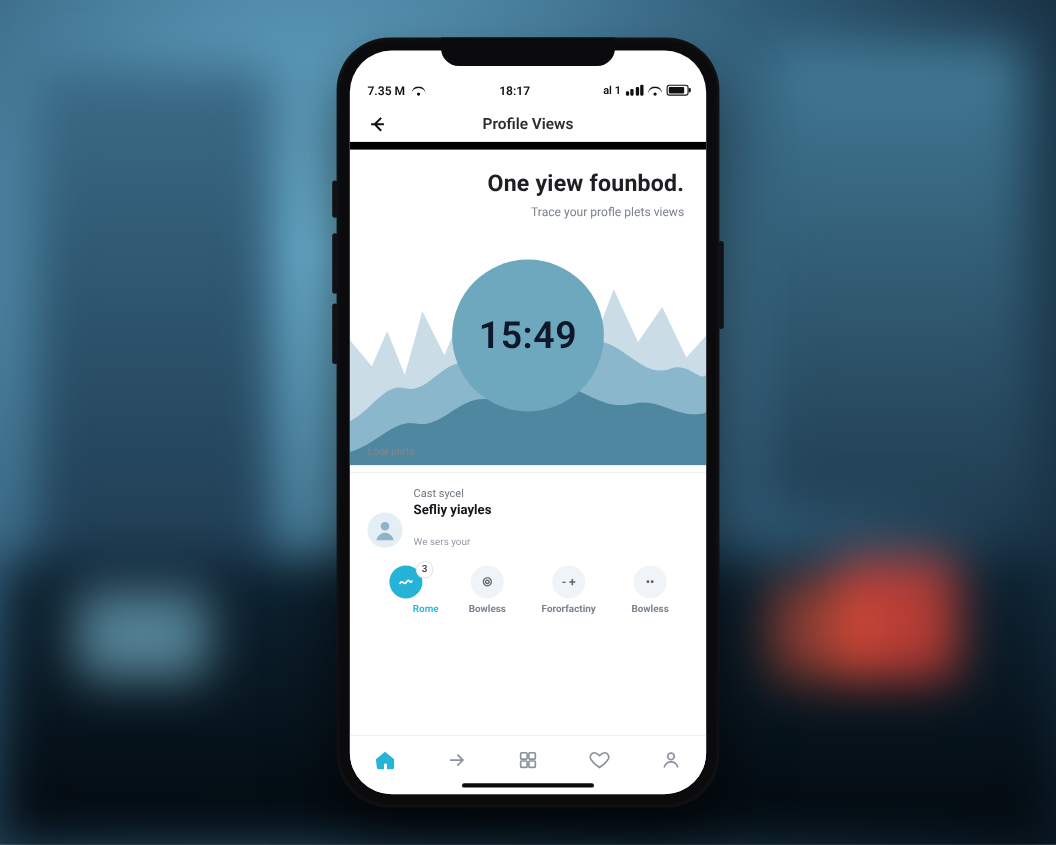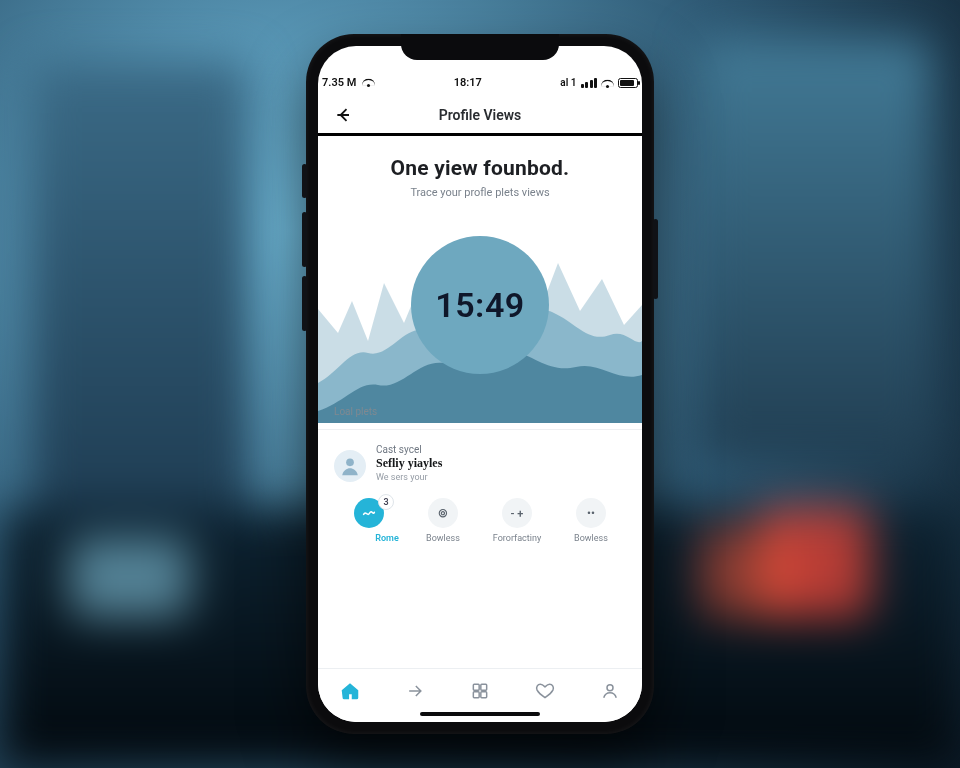--- a/index.html
+++ b/index.html
@@ -43,59 +43,59 @@
   .sig i{width:3px;background:#fff;border-radius:1px;}
   .sig i:nth-child(1){height:4px}.sig i:nth-child(2){height:6px}.sig i:nth-child(3){height:8px}.sig i:nth-child(4){height:10px}
   .wifi-ic{width:13px;height:10px;position:relative;}
   .wifi-ic::before{content:"";position:absolute;inset:0;border:2px solid #fff;border-bottom:none;border-left:none;border-right:none;border-radius:50% 50% 0 0/100% 100% 0 0;transform:scaleY(.7);}
   .wifi-ic::after{content:"";position:absolute;left:5px;bottom:0;width:3px;height:3px;background:#fff;border-radius:50%;}
   .batt{width:20px;height:10px;border:1.4px solid #fff;border-radius:2.5px;position:relative;}
   .batt::after{content:"";position:absolute;right:-3px;top:2px;width:2px;height:4px;background:#fff;border-radius:1px;}
   .batt i{display:block;margin:1px;height:calc(100% - 2px);width:80%;background:#fff;border-radius:1px;}
 
   
-  .app-status{height:28px;display:flex;justify-content:space-between;align-items:center;padding:0 4px;font-size:11px;font-weight:600;color:#111;margin-top:22px;}
-  .app-status .icons{display:flex;gap:4px;align-items:flex-end;}
+  .app-status{height:28px;display:flex;justify-content:space-between;align-items:center;padding:0 16px;font-size:11px;font-weight:600;color:#111;margin-top:22px;}
+  .app-status .icons{display:flex;gap:4px;align-items:center;}
   .app-status .sig i{background:#111}
   .app-status .wifi-ic::before{border-color:#111}
   .app-status .wifi-ic::after{background:#111}
   .app-status .batt{border-color:#111}
   .app-status .batt::after{background:#111}
   .app-status .batt i{background:#111}
 
-  .nav-header{height:40px;display:flex;align-items:center;justify-content:center;position:relative;border-bottom:3px solid #000000;}
+  .nav-header{height:40px;display:flex;align-items:center;justify-content:center;position:relative;border-bottom:7px solid #000000;}
   .nav-header .back{position:absolute;left:12px;top:50%;transform:translateY(-50%);width:28px;height:28px;display:flex;align-items:center;justify-content:center;cursor:pointer;}
   .nav-header .back svg{width:20px;height:20px;stroke:#111;stroke-width:2.2;fill:none;}
   .nav-header .title{font-size:14px;font-weight:600;color:#2a2d31;}
 
-  .hero{padding:20px 20px 0;text-align:center;}
+  .hero{padding:20px 20px 0;text-align:right;}
   .hero h1{font-size:21px;font-weight:700;color:#1d1f23;letter-spacing:.2px;}
   .hero p{margin-top:6px;font-size:11px;color:#7a828c;}
 
   .chart-wrap{position:relative;margin-top:14px;height:210px;}
   .chart-wrap svg.chart-bg{position:absolute;inset:0;width:100%;height:100%;}
   .big-circle{position:absolute;left:50%;top:44%;transform:translate(-50%,-50%);width:138px;height:138px;border-radius:50%;background:#6ea8bf;display:flex;align-items:center;justify-content:center;}
   .big-circle span{color:#0f172a;font-size:34px;font-weight:600;letter-spacing:.5px;}
   .chart-caption{position:absolute;left:16px;bottom:6px;font-size:10px;color:#7f8991;}
 
   .divider{height:1px;background:#eef0f2;margin:6px 0;}
 
   .person-row{padding:8px 16px;display:flex;gap:10px;align-items:flex-end;}
   .avatar{width:32px;height:32px;border-radius:50%;background:#e4eef5;display:flex;align-items:center;justify-content:center;overflow:hidden;}
   .avatar svg{width:22px;height:22px;}
   .person-meta .l1{font-size:10px;color:#6f7782;}
-  .person-meta .l2{font-size:12px;font-weight:700;color:#151719;margin-top:1px;font-family:Liberation Serif, serif;}
-  .person-meta .l3{font-size:9px;color:#959ca5;margin-top:1px;}
+  .person-meta .l2{font-size:12px;font-weight:700;color:#151719;margin-top:1px;}
+  .person-meta .l3{font-size:9px;color:#959ca5;margin-top:18px;}
 
   .stat-row{display:flex;justify-content:space-between;padding:8px 14px 10px;}
   .stat{flex:1;display:flex;flex-direction:column;align-items:center;gap:5px;}
   .stat .bubble{width:30px;height:30px;border-radius:50%;background:#f1f4f6;display:flex;align-items:center;justify-content:center;font-size:11px;color:#5a636d;font-weight:600;position:relative;}
   .stat.active .bubble{background:#25b4d8;color:#fff;}
   .stat .badge{position:absolute;right:-10px;top:-4px;width:16px;height:16px;border-radius:50%;background:#fff;border:1px solid #dfe5ea;font-size:9px;display:flex;align-items:center;justify-content:center;color:#445;}
-  .stat .lbl{font-size:9px;color:#7a828c;}
+  .stat .lbl{font-size:9px;color:#7a828c;font-weight:bold;}
   .stat.active .lbl{color:#25b4d8;font-weight:600;padding-left:36px;}
 
   .tabbar{position:absolute;bottom:0;left:0;right:0;height:54px;border-top:1px solid #eceff2;background:#fff;display:flex;justify-content:space-around;align-items:center;padding-bottom:10px;}
   .tab{width:40px;height:34px;display:flex;align-items:center;justify-content:center;cursor:pointer;}
   .tab svg{width:20px;height:20px;stroke:#8a929c;stroke-width:1.8;fill:none;}
   .tab.active svg{stroke:#25b4d8;fill:#25b4d8;}
 </style>
 </head>
 <body>
 

